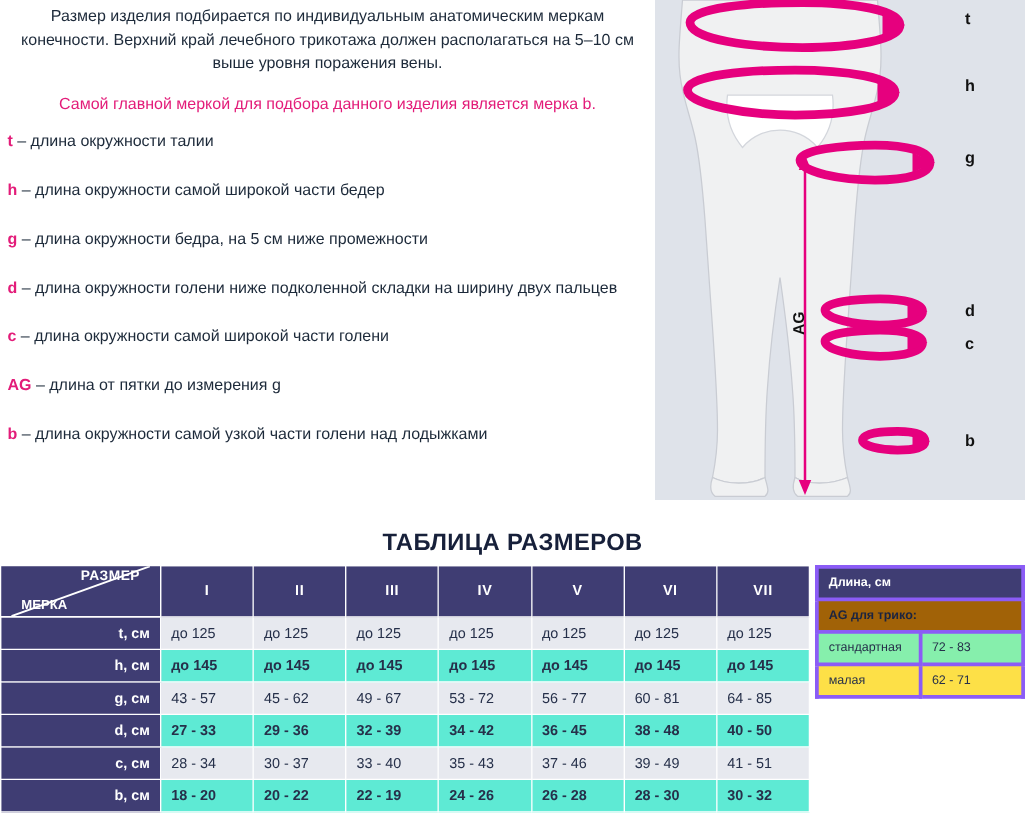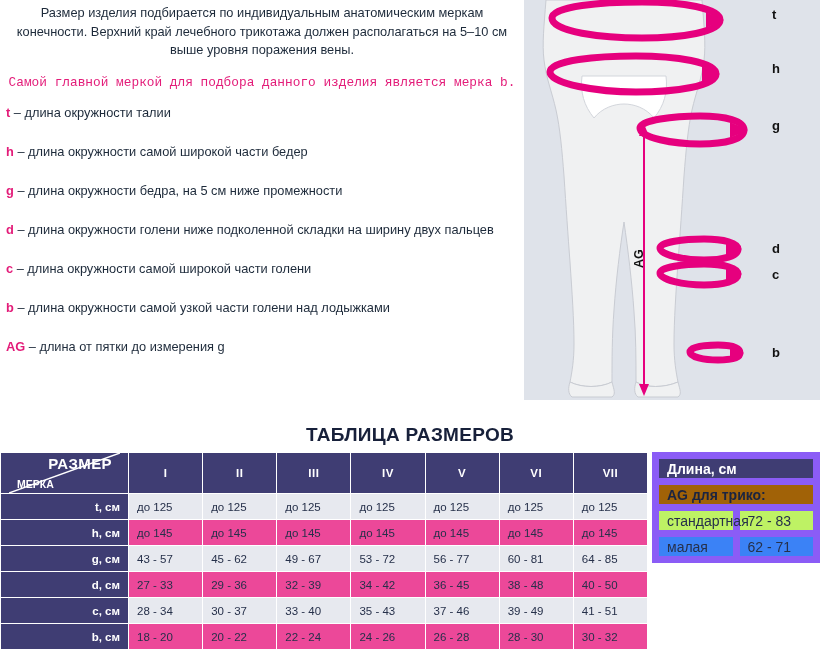--- a/index.html
+++ b/index.html
@@ -19,21 +19,21 @@
     left: 6px; top: 4px;
     width: 512px;
   }
   .para {
     font-size: 12.8px;
     line-height: 1.45;
     color: #1d2a3a;
     margin: 0 0 14px 0;
     text-align: center;
   }
-  .para.accent { color: #e31c79; margin-bottom: 4px; font-family: Liberation Mono, monospace; }
+  .para.accent { color: #e31c79; margin-bottom: 4px; }
   .deflist { margin-top: 12px; }
   .defrow {
     font-size: 12.8px;
     line-height: 1.4;
     color: #1d2a3a;
     margin-bottom: 21px;
   }
   .defrow b { color: #e31c79; font-weight: bold; }
   .figure {
     position: absolute;
@@ -98,77 +98,77 @@
   .corner-cell {
     background: #3f3d73;
     color: #ffffff;
     padding: 0;
     position: relative;
     width: 128px;
   }
   .corner-inner { position: relative; height: 40px; }
   .corner-inner .lbl-top {
     position: absolute; right: 8px; top: 2px;
-    font-size: 15px; font-weight: bold; letter-spacing: .4px; padding-left: 32px;
+    font-size: 11px; font-weight: bold; letter-spacing: .4px; padding-left: 32px;
   }
   .corner-inner .lbl-bot {
     position: absolute; left: 8px; bottom: 3px;
     font-size: 10.5px; font-weight: bold;
   }
   .corner-inner .slash {
     position: absolute; left: 0; top: 0; width: 100%; height: 100%;
   }
   .row-head {
     background: #3f3d73;
     color: #ffffff;
     font-weight: bold;
     text-align: right;
     font-size: 11.5px;
   }
   .cell-a { background: #e7e9ef; color: #26304a; }
-  .cell-b { background: #ec4899; color: #26304a; }
+  .cell-b { background: #5eead4; color: #26304a; font-weight: bold; }
   .side-table {
     position: absolute;
     left: 652px; top: 0;
     width: 168px;
     table-layout: fixed;
   }
   .side-table th, .side-table td {
-    border: 7px solid #8b5cf6;
-    font-size: 14px;
+    border: 3px solid #8b5cf6;
+    font-size: 10px;
     height: 26px;
     padding: 0 8px;
     text-align: left;
   }
   .side-hdr {
     background: #3f3d73; color: #fff; font-weight: bold;
     height: 40px; font-size: 11.5px;
   }
   .side-sub { background: #a16207; color: #1b2440; font-weight: bold; }
-  .side-a { background: #bef264; color: #26304a; }
-  .side-b { background: #3b82f6; color: #26304a; }
+  .side-a { background: #86efac; color: #26304a; }
+  .side-b { background: #fde047; color: #26304a; }
   .side-a.num, .side-b.num { text-align: left; }
 </style>
 </head>
 <body>
 
 <div class="top">
 
   <div class="text-col">
     <p class="para">Размер изделия подбирается по индивидуальным анатомическим меркам конечности. Верхний край лечебного трикотажа должен располагаться на 5–10 см выше уровня поражения вены.</p>
     <p class="para accent">Самой главной меркой для подбора данного изделия является мерка b.</p>
 
     <div class="deflist">
       <div class="defrow"><b>t</b><span> – длина окружности талии</span></div>
       <div class="defrow"><b>h</b><span> – длина окружности самой широкой части бедер</span></div>
       <div class="defrow"><b>g</b><span> – длина окружности бедра, на 5 см ниже промежности</span></div>
       <div class="defrow"><b>d</b><span> – длина окружности голени ниже подколенной складки на ширину двух пальцев</span></div>
       <div class="defrow"><b>c</b><span> – длина окружности самой широкой части голени</span></div>
+      <div class="defrow"><b>AG</b><span> – длина от пятки до измерения g</span></div>
       <div class="defrow"><b>b</b><span> – длина окружности самой узкой части голени над лодыжками</span></div>
-      <div class="defrow"><b>AG</b><span> – длина от пятки до измерения g</span></div>
     </div>
   </div>
 
   <div class="figure">
     <div class="fig-bg"></div>
 
     <svg class="fig-svg" width="296" height="400" viewBox="0 0 296 400">
 
       <g fill="#f0f1f2" stroke="#c9ccd3" stroke-width="1">
         <path d="M78,0 L178,0 C180,26 182,44 180,60 C178,78 172,92 168,110
@@ -302,21 +302,21 @@
         <td class="cell-a">33 - 40</td>
         <td class="cell-a">35 - 43</td>
         <td class="cell-a">37 - 46</td>
         <td class="cell-a">39 - 49</td>
         <td class="cell-a">41 - 51</td>
       </tr>
       <tr>
         <td class="row-head">b, см</td>
         <td class="cell-b">18 - 20</td>
         <td class="cell-b">20 - 22</td>
-        <td class="cell-b">22 - 24</td>
+        <td class="cell-b">22 - 19</td>
         <td class="cell-b">24 - 26</td>
         <td class="cell-b">26 - 28</td>
         <td class="cell-b">28 - 30</td>
         <td class="cell-b">30 - 32</td>
       </tr>
     </tbody>
   </table>
 
   <table class="side-table">
     <thead>

